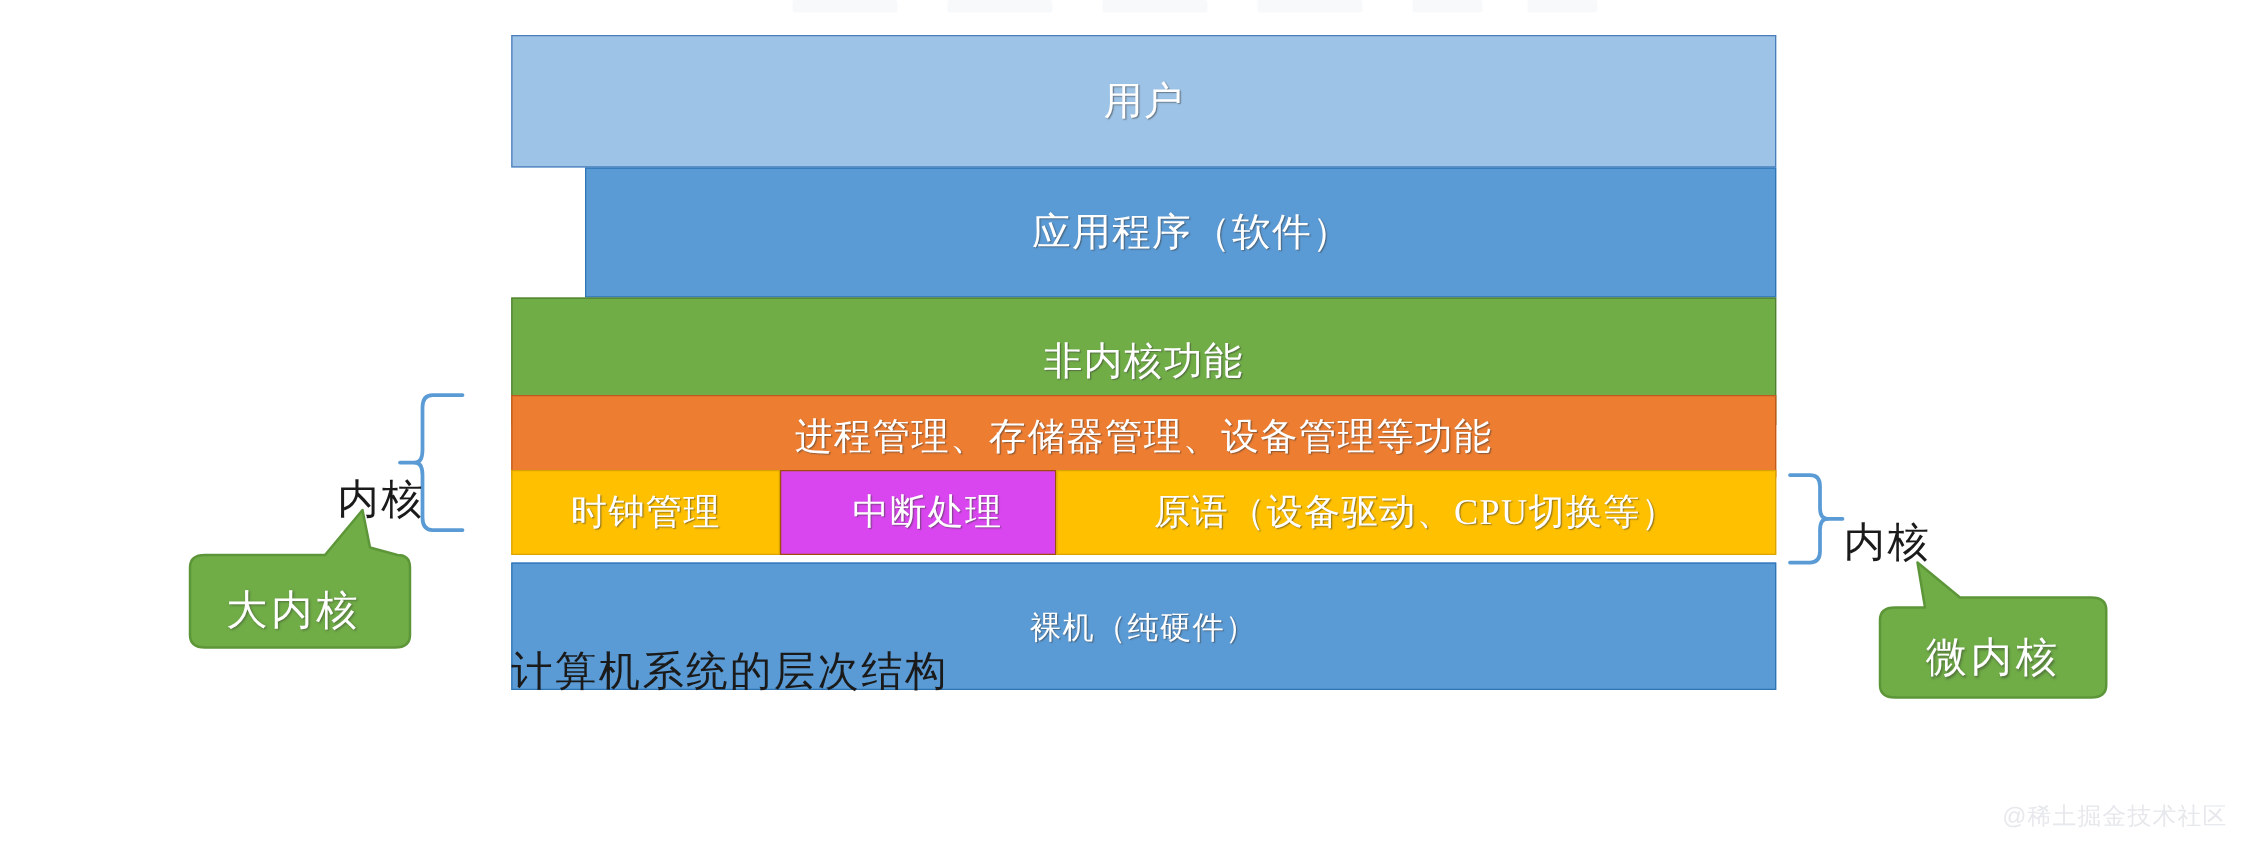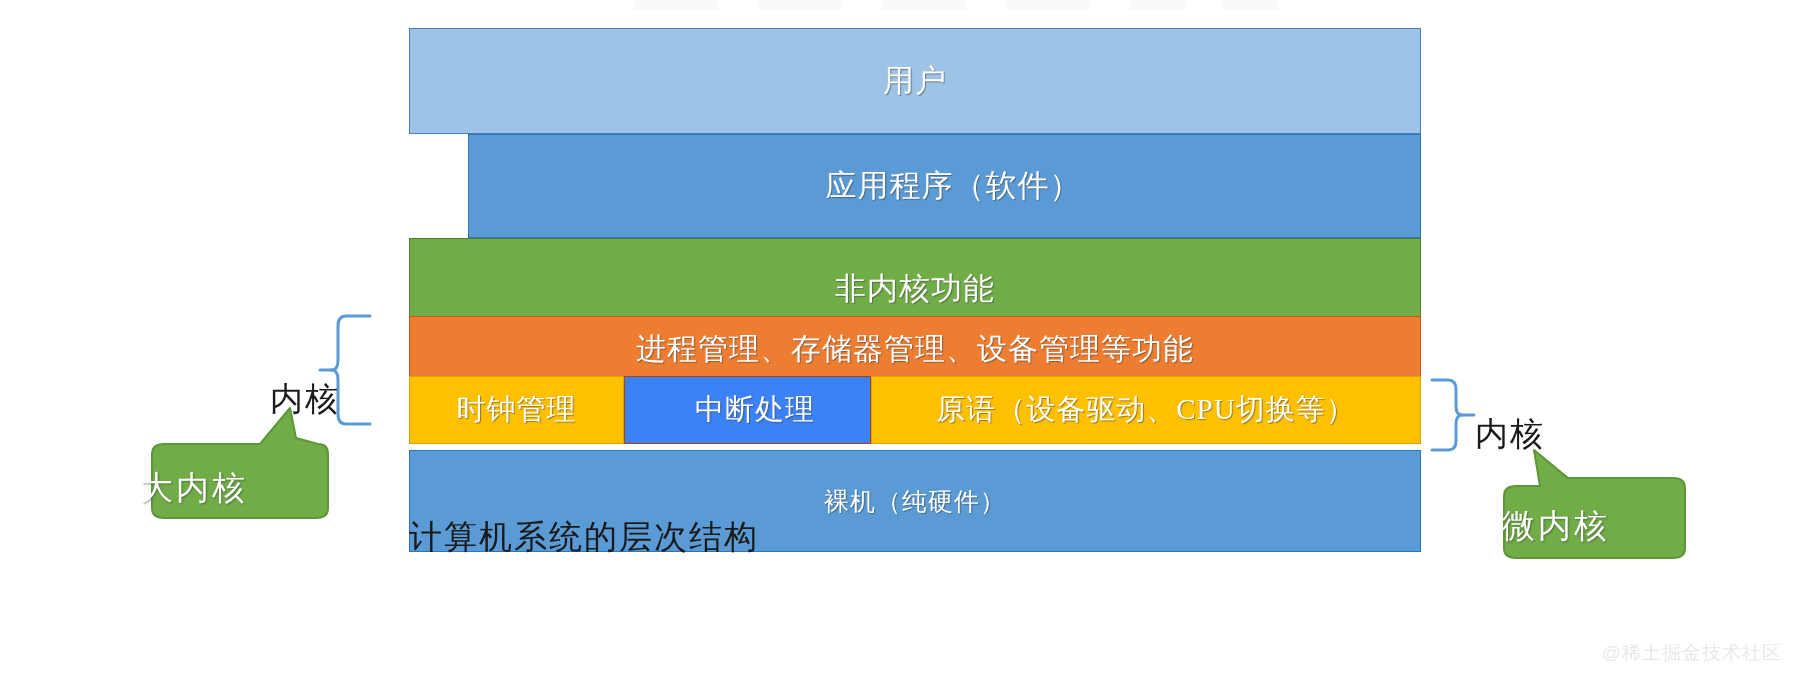--- a/index.html
+++ b/index.html
@@ -58,21 +58,21 @@
   }
   .cell{
     box-sizing:border-box;
     display:flex;align-items:center;justify-content:center;
     color:#ffffff;
     text-shadow:1px 1px 1px rgba(60,60,60,.55);
     font-size:29px;letter-spacing:1px;white-space:nowrap;
     border:1px solid rgba(0,0,0,0);
   }
   .c-clock{width:215px;background:#ffc000;border-color:#d9a400;}
-  .c-irq{width:247px;background:#3b82f6;border-color:#a04a0e;padding-left:15px;}
+  .c-irq{width:221px;background:#d946ef;border-color:#a04a0e;padding-left:15px;}
   .c-prim{flex:1;background:#ffc000;border-color:#d9a400;}
   .l-bare{
     left:0;top:422px;width:1012px;height:102px;
     background:#5b9bd5;border:1px solid #2e75b6;
     font-size:25px;
   }
 
   
   .caption{
     position:absolute;left:409px;top:515px;width:1012px;
@@ -90,21 +90,21 @@
     letter-spacing:2px;white-space:nowrap;
   }
   .kl-left{left:270px;top:377px;}
   .kl-right{left:1475px;top:412px;}
 
   
   .callout{position:absolute;}
   .callout svg{display:block;overflow:visible;}
   .callout .ctext{
     position:absolute;
-    width:100%;
+    width:100%;text-align:center;
     color:#ffffff;font-size:33px;letter-spacing:3px;
     text-shadow:1px 1px 2px rgba(50,50,50,.5);
     white-space:nowrap;
   }
   .co-left{left:140px;top:440px;width:190px;height:82px;}
   .co-left .ctext{top:26px;}
   .co-right{left:1502px;top:480px;width:185px;height:80px;}
   .co-right .ctext{top:24px;}
 
   

